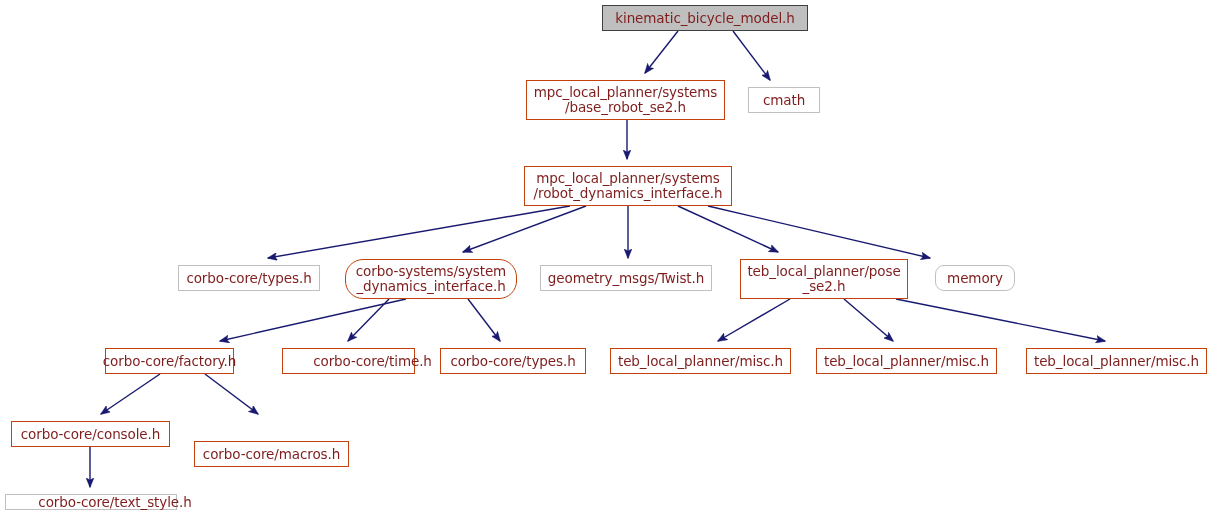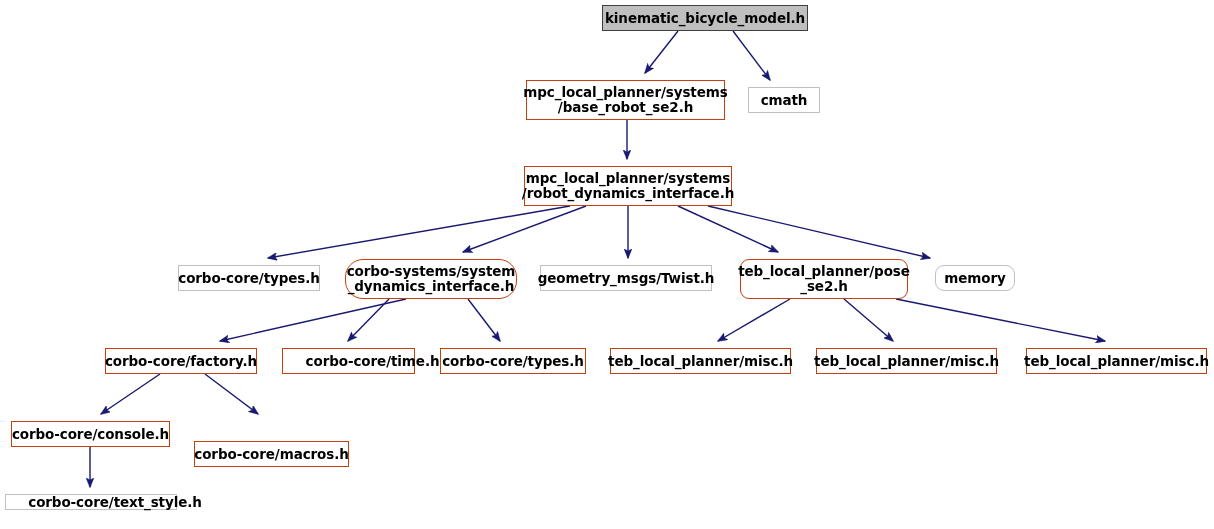--- a/index.html
+++ b/index.html
@@ -25,26 +25,25 @@
   }
   .node {
     position: absolute;
     box-sizing: border-box;
     display: flex;
     align-items: center;
     justify-content: center;
     text-align: center;
     font-size: 13.5px;
     line-height: 15px;
-    color: #000000;
+    color: #7f1d1d;
     background: #ffffff;
     border: 1px solid #c0c0c0;
     white-space: pre;
     letter-spacing: -0.1px;
-    font-weight: bold;
   }
   .node.dark {
     border: 1px solid #c2410c;
   }
   .node.root {
     background: #bfbfbf;
     border: 1px solid #404040;
   }
 </style>
 </head>
@@ -81,24 +80,24 @@
       <div class="node root" style="left: 602px; top: 5px; width: 206px; height: 26px;">kinematic_bicycle_model.h</div>
       <div class="node dark" style="left: 526px; top: 80px; width: 199px; height: 40px;">mpc_local_planner/systems
 /base_robot_se2.h</div>
       <div class="node light" style="left: 748px; top: 87px; width: 72px; height: 26px;">cmath</div>
       <div class="node dark" style="left: 524px; top: 166px; width: 208px; height: 40px;">mpc_local_planner/systems
 /robot_dynamics_interface.h</div>
       <div class="node light" style="left: 178px; top: 265px; width: 142px; height: 26px;">corbo-core/types.h</div>
       <div class="node dark" style="left: 345px; top: 259px; width: 172px; height: 40px; border-radius: 18px;">corbo-systems/system
 _dynamics_interface.h</div>
       <div class="node light" style="left: 540px; top: 265px; width: 172px; height: 26px;">geometry_msgs/Twist.h</div>
-      <div class="node dark" style="left: 740px; top: 259px; width: 168px; height: 40px; border-radius: 9px;">teb_local_planner/pose
+      <div class="node dark" style="left: 740px; top: 259px; width: 168px; height: 40px;">teb_local_planner/pose
 _se2.h</div>
       <div class="node light" style="left: 935px; top: 265px; width: 80px; height: 26px; border-radius: 9px;">memory</div>
-      <div class="node dark" style="left: 105px; top: 348px; width: 152px; height: 26px;">corbo-core/factory.h</div>
+      <div class="node dark" style="left: 105px; top: 348px; width: 129px; height: 26px;">corbo-core/factory.h</div>
       <div class="node dark" style="left: 282px; top: 348px; width: 133px; height: 26px; padding-left: 48px;">corbo-core/time.h</div>
       <div class="node dark" style="left: 440px; top: 348px; width: 146px; height: 26px;">corbo-core/types.h</div>
       <div class="node dark" style="left: 610px; top: 348px; width: 181px; height: 26px;">teb_local_planner/misc.h</div>
       <div class="node dark" style="left: 816px; top: 348px; width: 181px; height: 26px;">teb_local_planner/misc.h</div>
       <div class="node dark" style="left: 1026px; top: 348px; width: 181px; height: 26px;">teb_local_planner/misc.h</div>
       <div class="node dark" style="left: 11px; top: 421px; width: 159px; height: 26px;">corbo-core/console.h</div>
       <div class="node dark" style="left: 194px; top: 421px; width: 155px; height: 26px; margin-top: 20px;">corbo-core/macros.h</div>
       <div class="node light" style="left: 5px; top: 494px; width: 172px; height: 16px; padding-left: 48px;">corbo-core/text_style.h</div>
     </div>
 </div>

